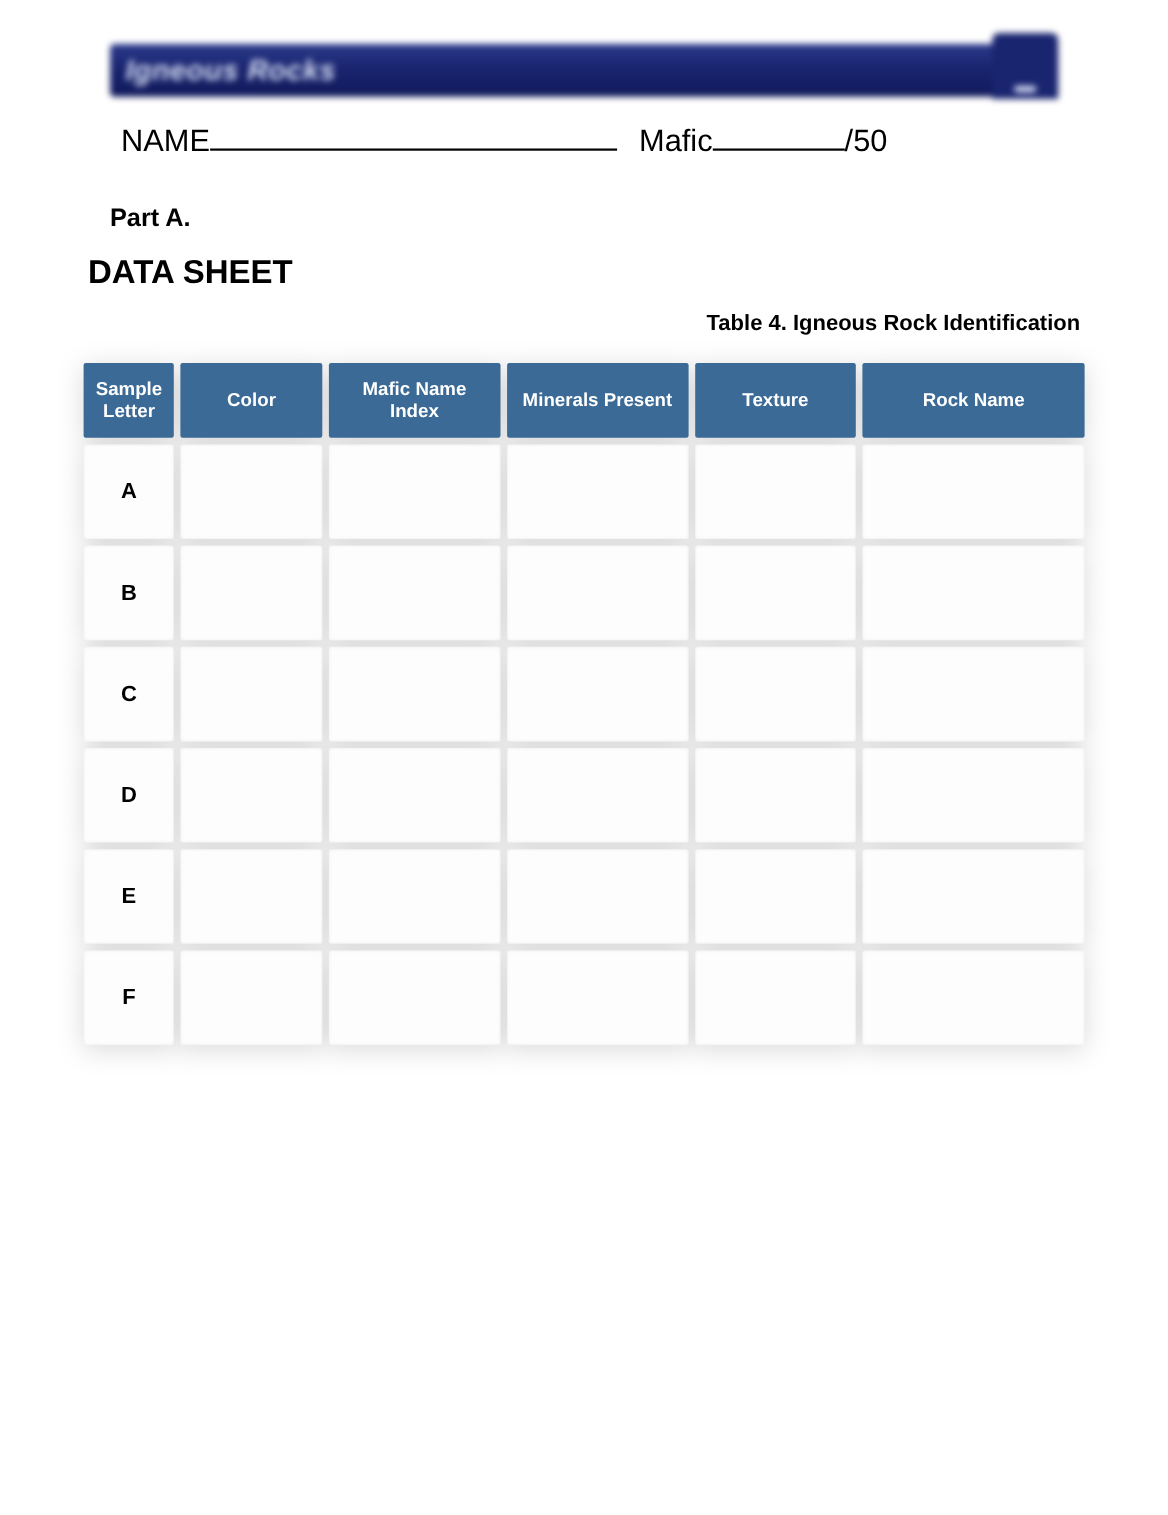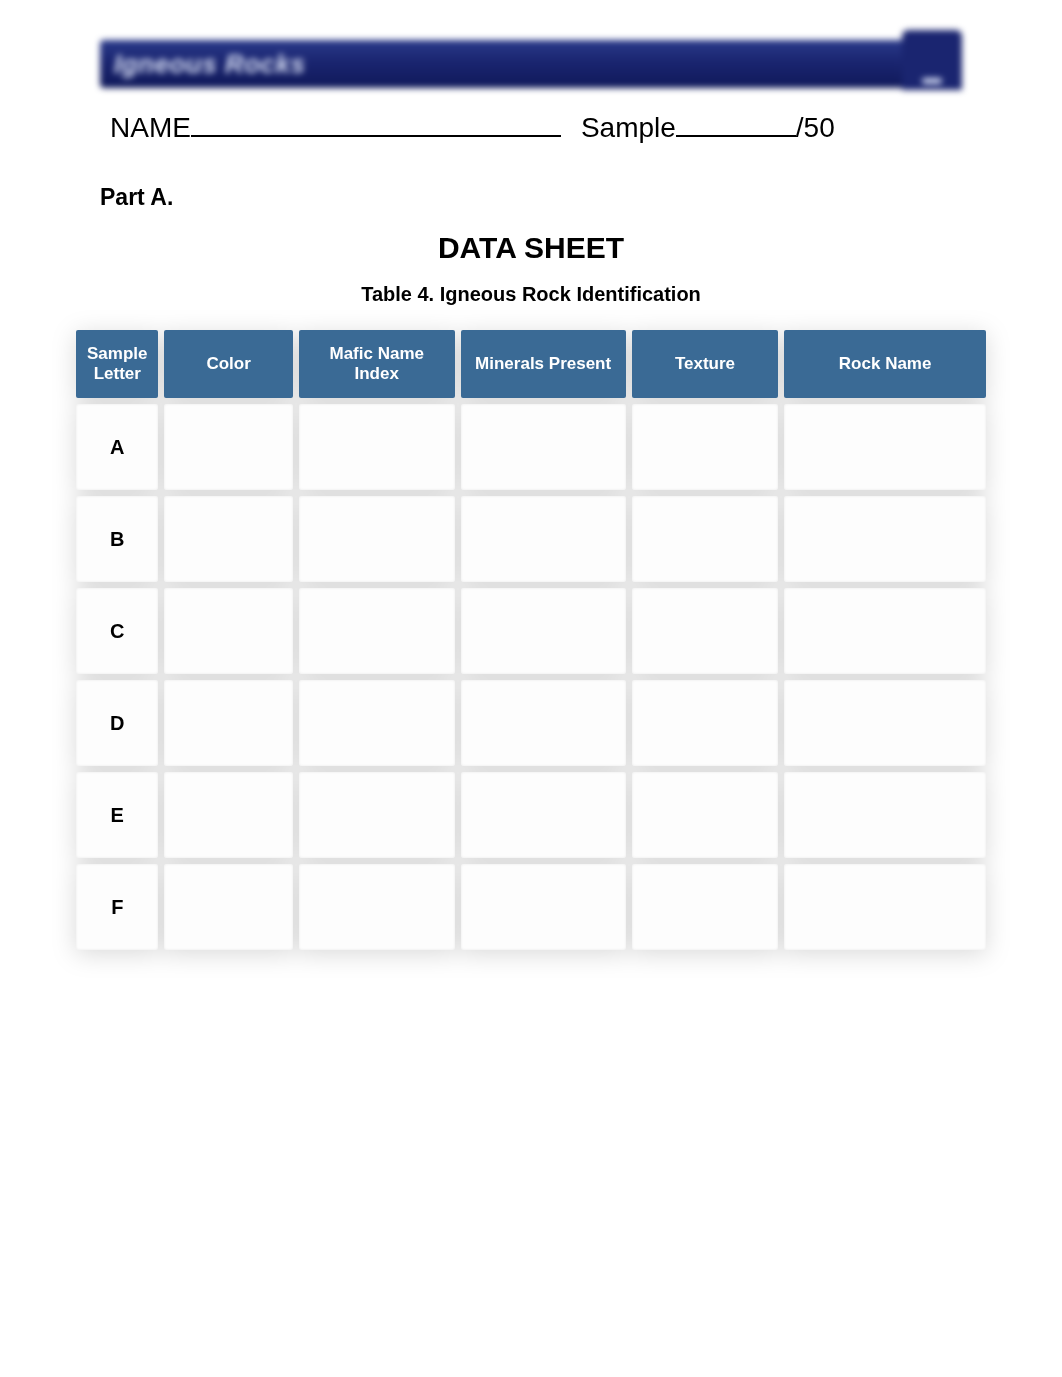--- a/index.html
+++ b/index.html
@@ -75,27 +75,26 @@
       border-bottom: 2px solid #000;
       height: 0;
       margin-bottom: 4px;
     }
     .part-a {
       font-size: 23px;
       font-weight: bold;
       margin: 40px 0 20px 20px;
     }
     .sheet-title {
-      text-align: center;
       font-size: 30px;
       font-weight: bold;
       margin: 18px 0 18px 0;
     }
     .table-caption {
-      text-align: center;
+      text-align: right;
       font-size: 20px;
       font-weight: bold;
       margin-bottom: 18px;
     }
     .tbl-wrap {
       margin: 0 -10px;
       filter: drop-shadow(0 4px 12px rgba(0,0,0,0.15));
     }
     table.datasheet {
       width: 100%;
@@ -143,21 +142,21 @@
     </div>
     <div class="banner-tab">
       <div class="banner-ico"></div>
     </div>
   </div>
 
   <div class="name-row">
     <span>NAME</span>
     <span class="name-line"></span>
     <span style="flex:0 0 20px"></span>
-    <span>Sample</span>
+    <span>Mafic</span>
     <span class="grade-line"></span>
     <span>/50</span>
   </div>
 
   <div class="part-a">Part A.</div>
 
   <div class="sheet-title">DATA SHEET</div>
 
   <div class="table-caption">Table 4. Igneous Rock Identification</div>
 

